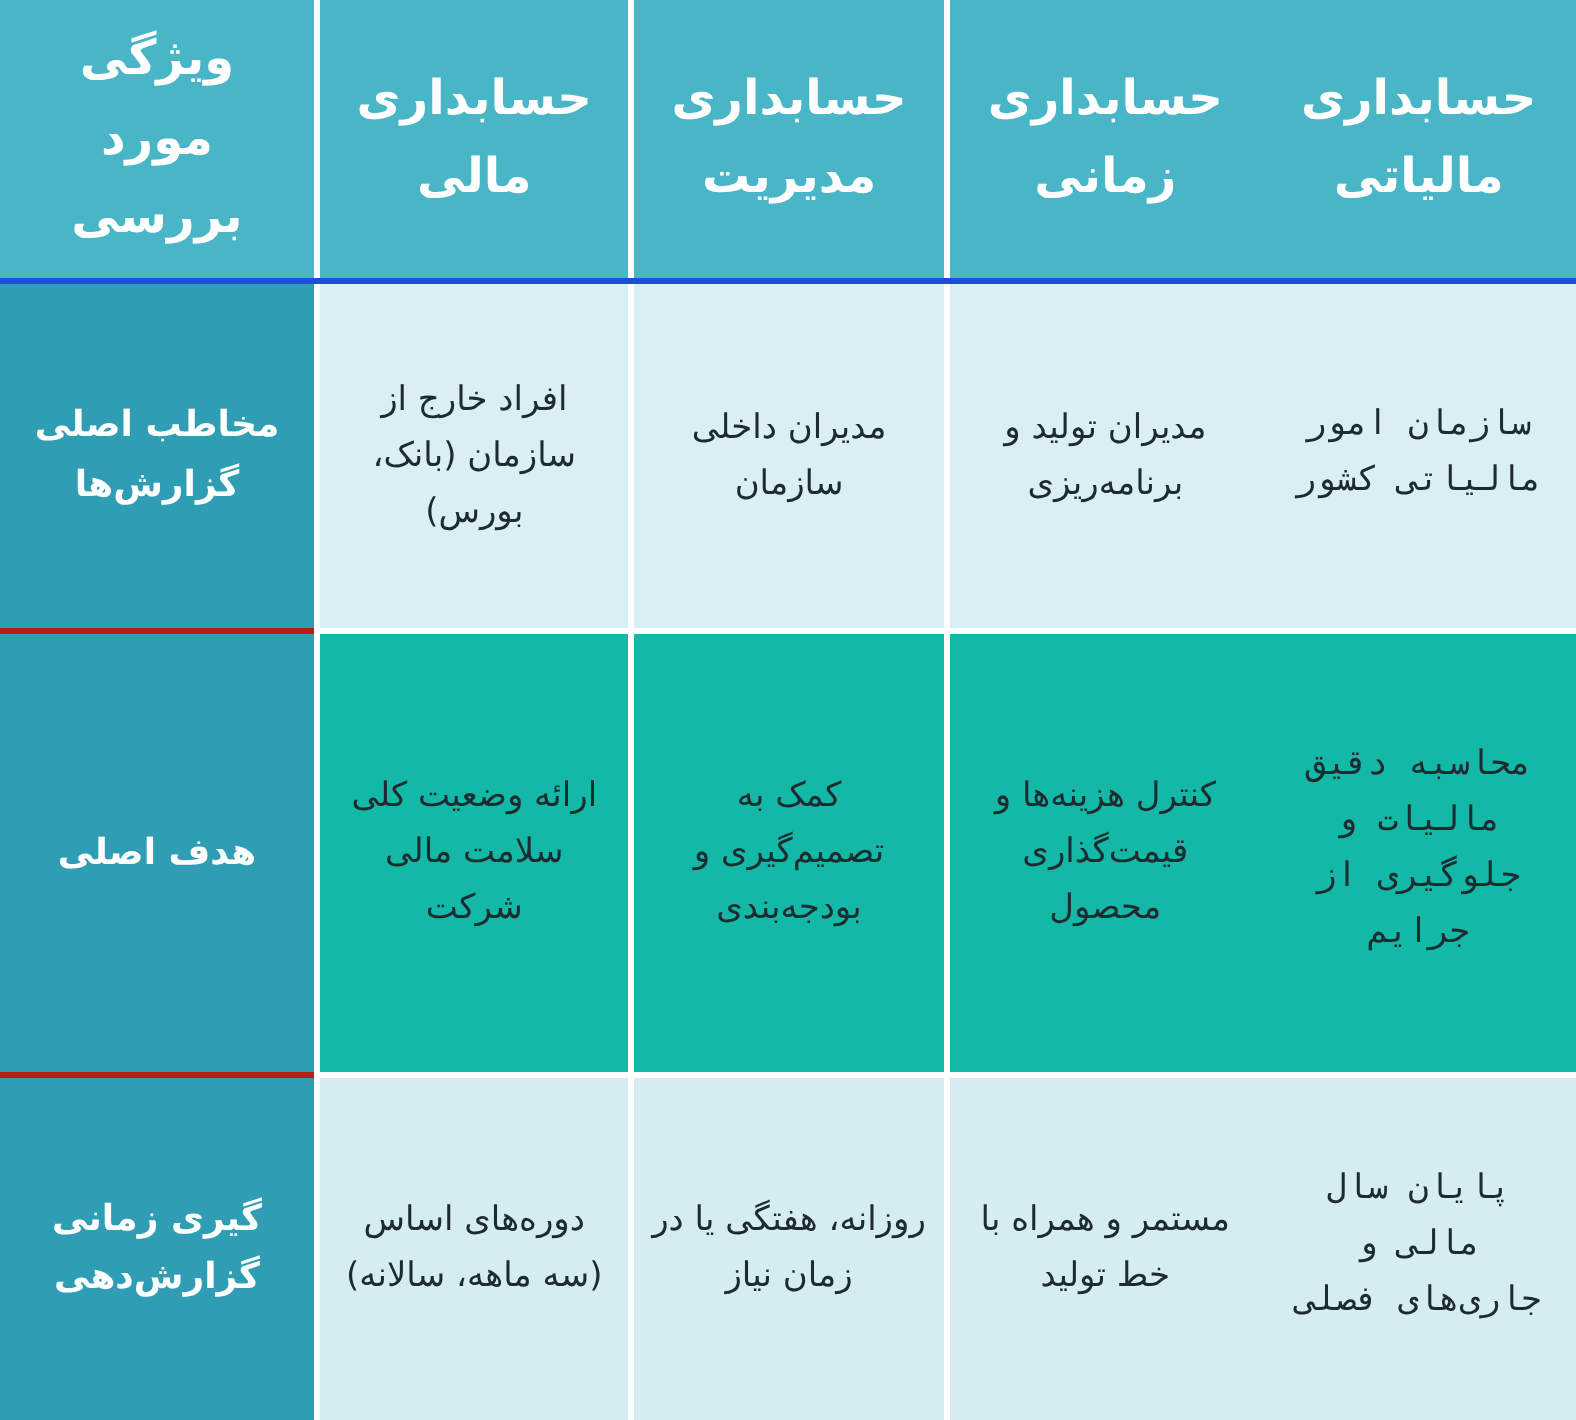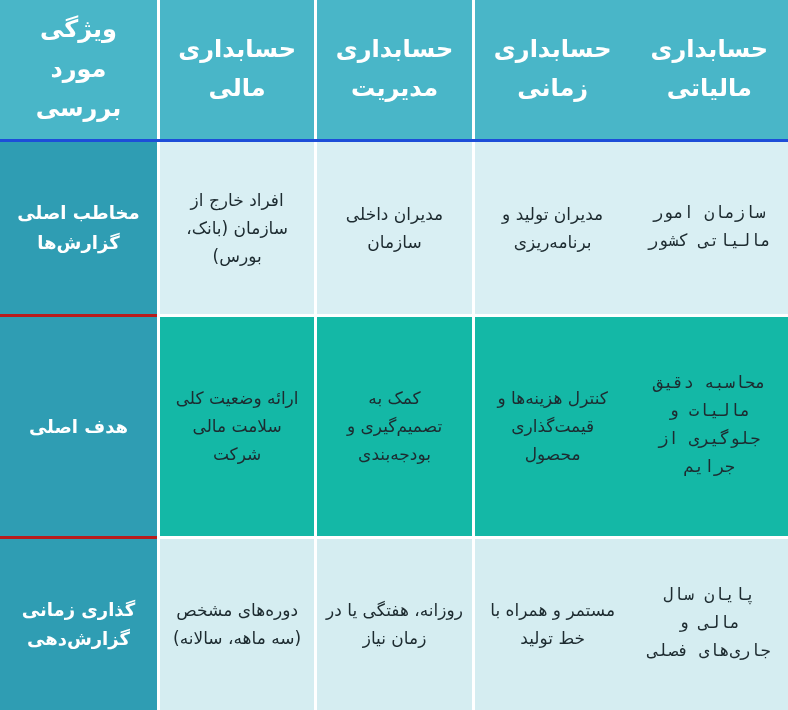--- a/index.html
+++ b/index.html
@@ -105,17 +105,17 @@
       <td class="cell">محاسبه دقیق مالیات و جلوگیری از جرایم</td>
       <td class="cell">کنترل هزینه‌ها و قیمت‌گذاری محصول</td>
       <td class="cell">کمک به تصمیم‌گیری و بودجه‌بندی</td>
       <td class="cell">ارائه وضعیت کلی سلامت مالی شرکت</td>
       <td class="rowhead">هدف اصلی</td>
     </tr>
     <tr class="r3">
       <td class="cell last">پایان سال مالی و جاری‌های فصلی</td>
       <td class="cell last">مستمر و همراه با خط تولید</td>
       <td class="cell last">روزانه، هفتگی یا در زمان نیاز</td>
-      <td class="cell last">دوره‌های مشخص (سه ماهه، سالانه)</td>
-      <td class="rowhead last">گذاری زمانی گزارش‌دهی</td>
+      <td class="cell last">دوره‌های اساس (سه ماهه، سالانه)</td>
+      <td class="rowhead last">گیری زمانی گزارش‌دهی</td>
     </tr>
   </tbody>
 </table>
 
 </body></html>

